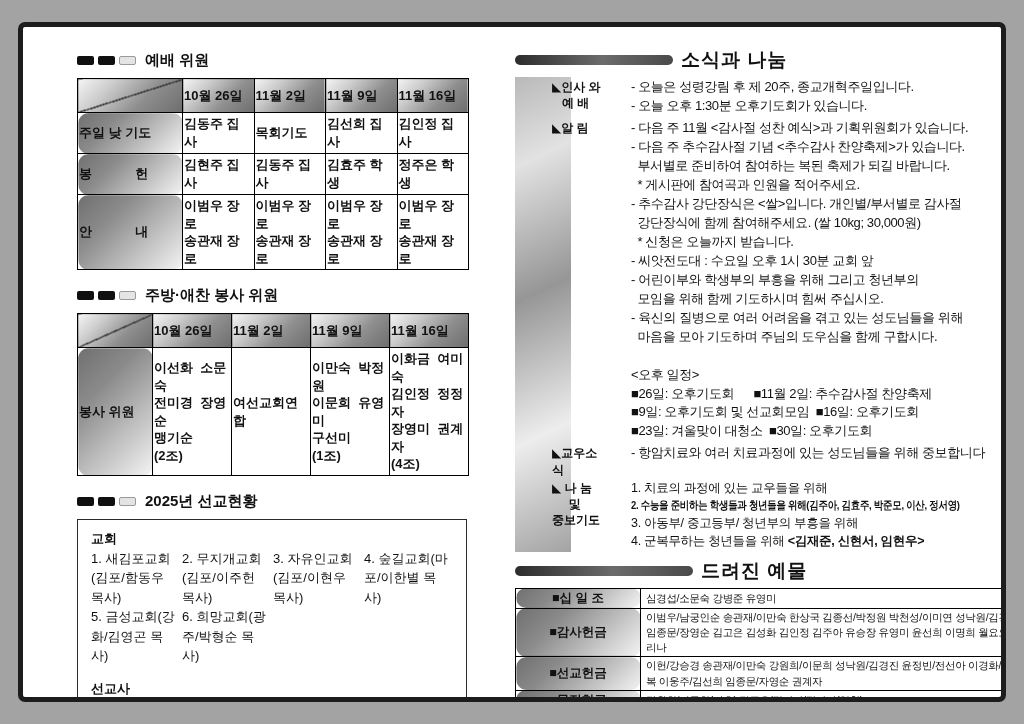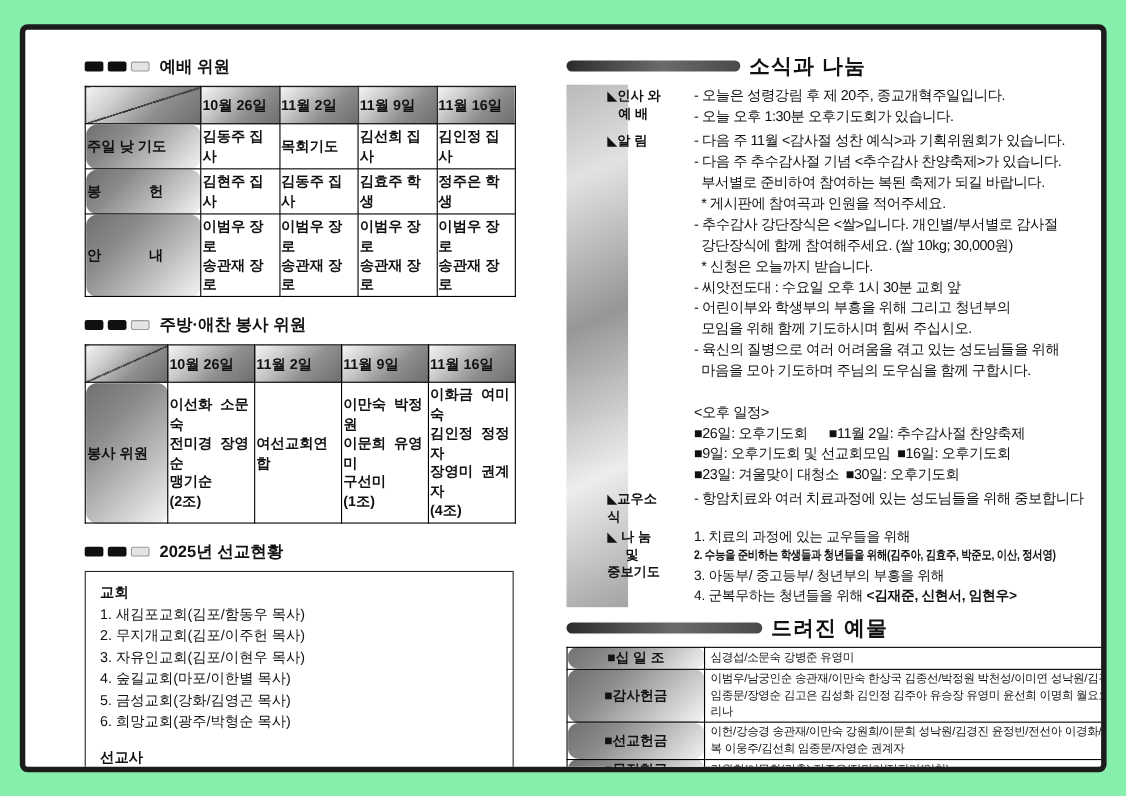--- a/index.html
+++ b/index.html
@@ -1,16 +1,16 @@
 <!DOCTYPE html>
 <html><head>
 <meta charset="utf-8">
 <style>
   html,body{margin:0;padding:0;background:#777;}
-  .canvas{position:relative;width:1024px;height:724px;background:#86efac;
+  .canvas{position:relative;width:1024px;height:724px;background:#a3a3a3;
     font-family:"Liberation Sans","DejaVu Sans",sans-serif;color:#111;}
   .sheet{position:absolute;left:18px;top:22px;right:18px;bottom:22px;
     background:#fff;border:5px solid #1c1c1c;border-radius:7px;display:flex;overflow:hidden;}
   .page-left{width:470px;flex:none;box-sizing:border-box;padding:24px 0 0 54px;}
   .page-right{flex:1;box-sizing:border-box;padding:20px 26px 0 22px;}
 
   
   .sec-head{display:flex;align-items:center;gap:9px;font-weight:bold;font-size:15px;margin:0 0 8px 0;}
   .bullets{display:flex;gap:4px;align-items:center;}
   .bullets i{display:block;width:17px;height:9px;border-radius:2px;background:#101010;}
@@ -28,21 +28,21 @@
   .pre{white-space:pre-wrap;}
   .h30{height:29px;} .h44{height:44px;} .h92{height:92px;}
   .cell-sm{font-size:12.5px;line-height:1.35;}
 
   .tbl-gap{height:16px;}
 
   
   .mission-box{border:1.6px solid #2a2a2a;margin:2px 26px 0 0;padding:9px 13px 10px 13px;
     font-size:13px;line-height:1.5;height:282px;box-sizing:border-box;}
   .m-title{font-weight:bold;}
-  .two-col{display:grid;grid-template-columns:1fr;column-gap:2px;}
+  .two-col{display:grid;grid-template-columns:1fr 1fr 1fr 1fr;column-gap:2px;}
   .m-block{margin-bottom:13px;}
 
   
   .big-head{display:flex;align-items:center;margin-bottom:4px;}
   .head-bar{height:10px;border-radius:6px;flex:none;
     background:linear-gradient(90deg,#2c2c2c,#6b6b6b 55%,#4a4a4a);}
   .head-bar.w1{width:158px;} .head-bar.w2{width:178px;}
   .head-title{font-size:19px;font-weight:bold;margin-left:8px;letter-spacing:1px;}
 
   

